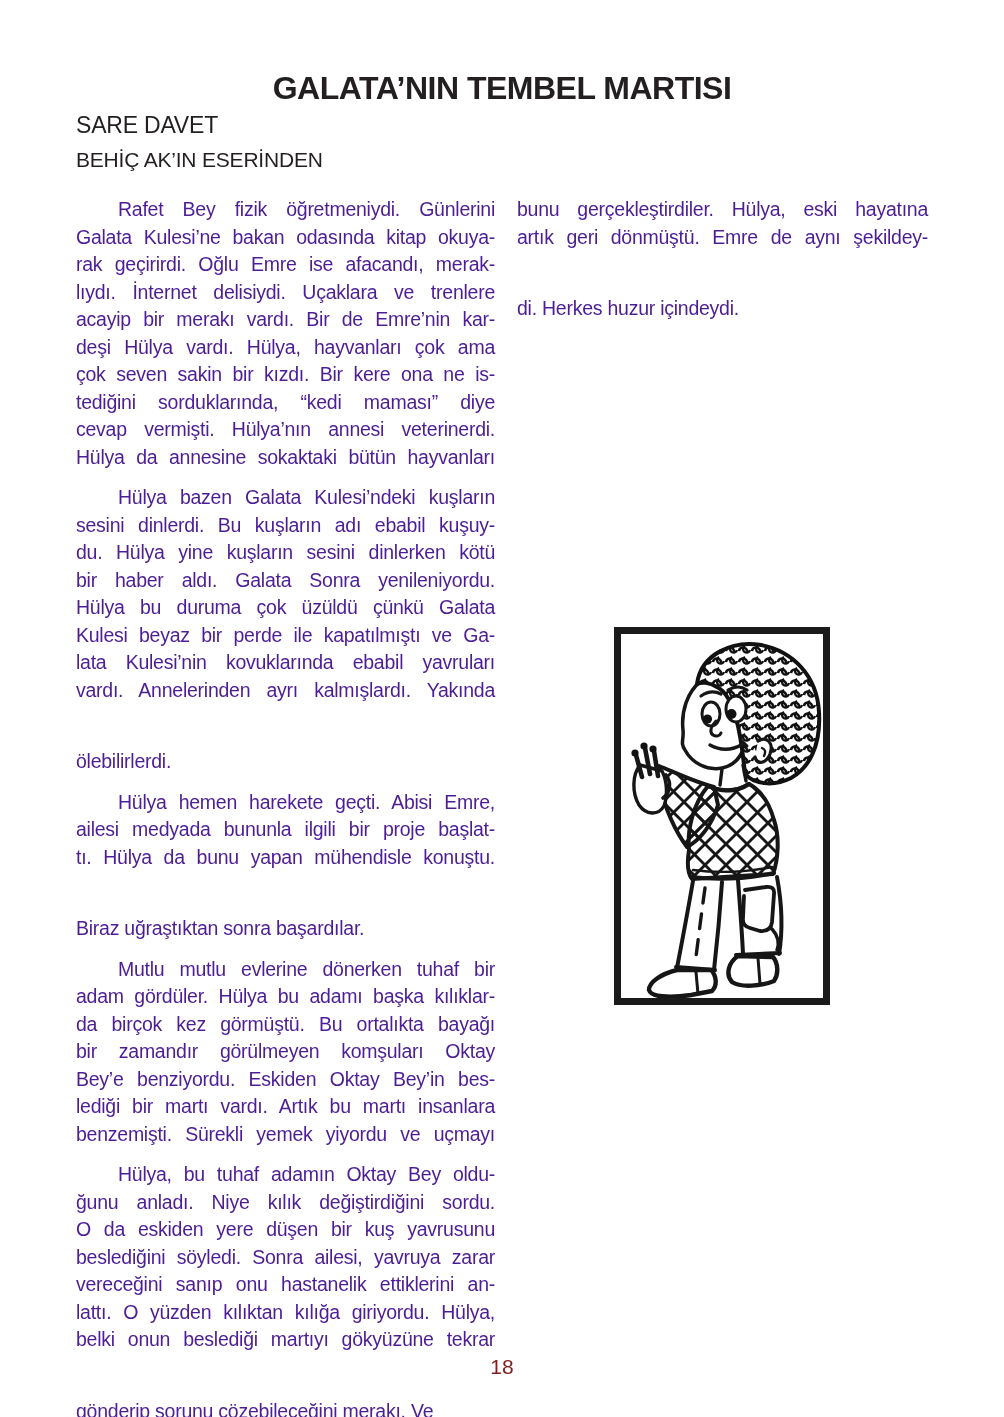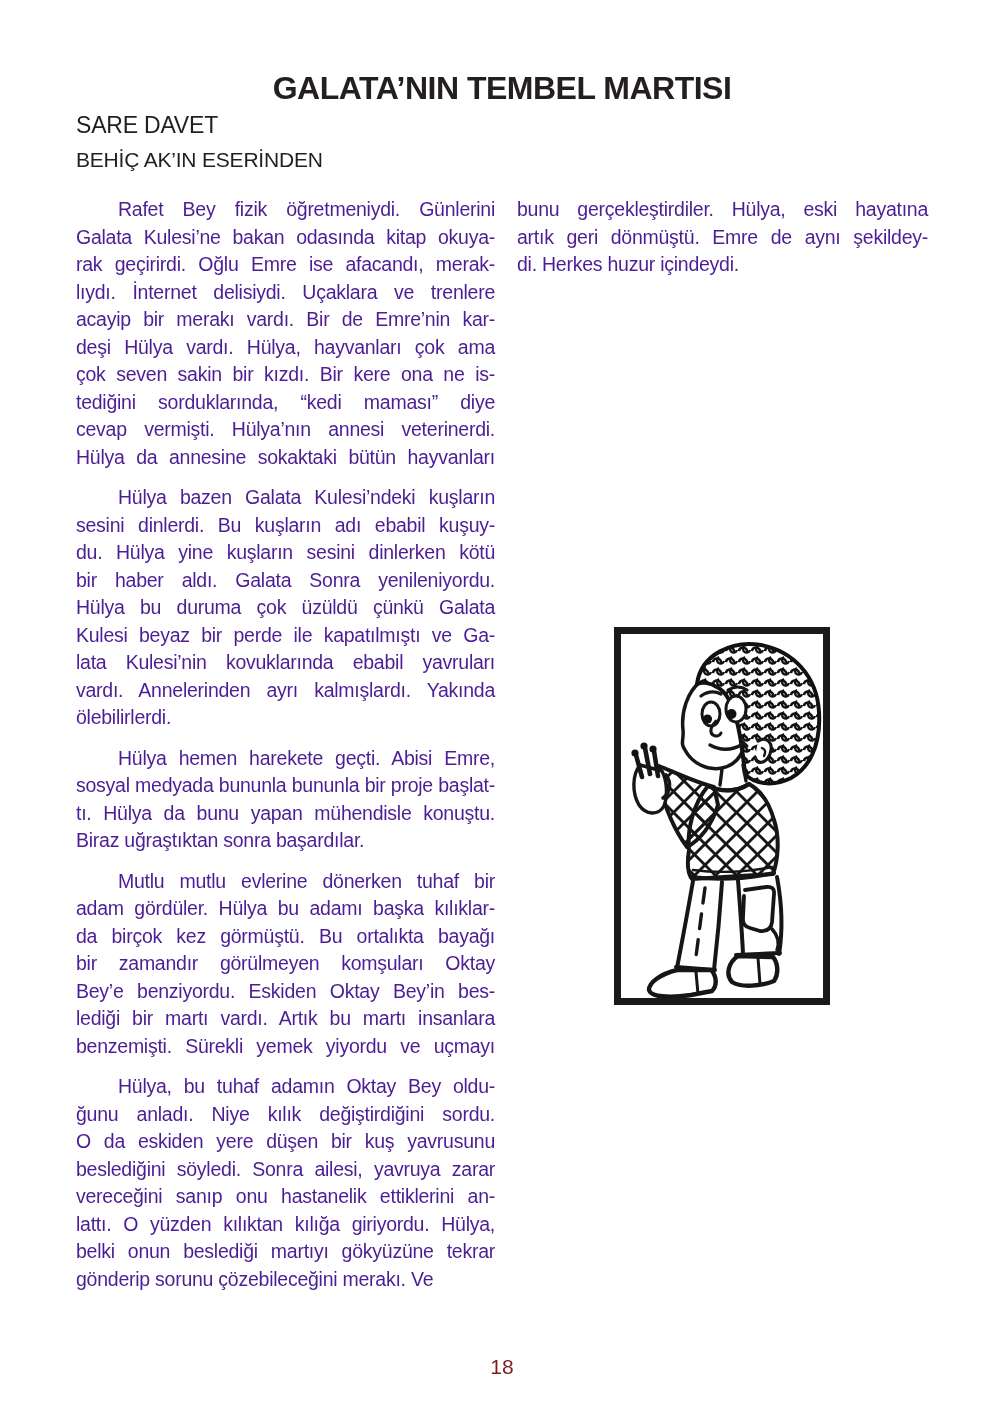--- a/index.html
+++ b/index.html
@@ -32,21 +32,21 @@
   }
   .col-left{left:76px;width:419px;}
   .col-right{left:517px;width:411px;}
   .para{margin:0 0 13px 0;}
   .line{
     line-height:27.5px;min-height:27.5px;
     text-align:justify;
     text-align-last:justify;
     white-space:nowrap;
   }
-  .line.last{text-align-last:left;}
+  .line.last{text-align-last:left;margin-top:44px;}
   .line.indent{padding-left:42px;}
   .illustration-frame{
     position:absolute;left:614px;top:627px;
     width:202px;height:364px;
     border:7px solid #1a1a1a;
     background:#ffffff;
   }
   .illustration-frame svg{display:block;}
   .page-number{
     position:absolute;top:1355px;left:0;width:1004px;
@@ -81,21 +81,21 @@
         <div class="line">du. Hülya yine kuşların sesini dinlerken kötü</div>
         <div class="line">bir haber aldı. Galata Sonra yenileniyordu.</div>
         <div class="line">Hülya bu duruma çok üzüldü çünkü Galata</div>
         <div class="line">Kulesi beyaz bir perde ile kapatılmıştı ve Ga-</div>
         <div class="line">lata Kulesi’nin kovuklarında ebabil yavruları</div>
         <div class="line">vardı. Annelerinden ayrı kalmışlardı. Yakında</div>
         <div class="line last">ölebilirlerdi.</div>
       </div>
       <div class="para">
         <div class="line indent">Hülya hemen harekete geçti. Abisi Emre,</div>
-        <div class="line">sosyal medyada bununla bununla bir proje başlat-</div>
+        <div class="line">ailesi medyada bununla ilgili bir proje başlat-</div>
         <div class="line">tı. Hülya da bunu yapan mühendisle konuştu.</div>
         <div class="line last">Biraz uğraştıktan sonra başardılar.</div>
       </div>
       <div class="para">
         <div class="line indent">Mutlu mutlu evlerine dönerken tuhaf bir</div>
         <div class="line">adam gördüler. Hülya bu adamı başka kılıklar-</div>
         <div class="line">da birçok kez görmüştü. Bu ortalıkta bayağı</div>
         <div class="line">bir zamandır görülmeyen komşuları Oktay</div>
         <div class="line">Bey’e benziyordu. Eskiden Oktay Bey’in bes-</div>
         <div class="line">lediği bir martı vardı. Artık bu martı insanlara</div>

